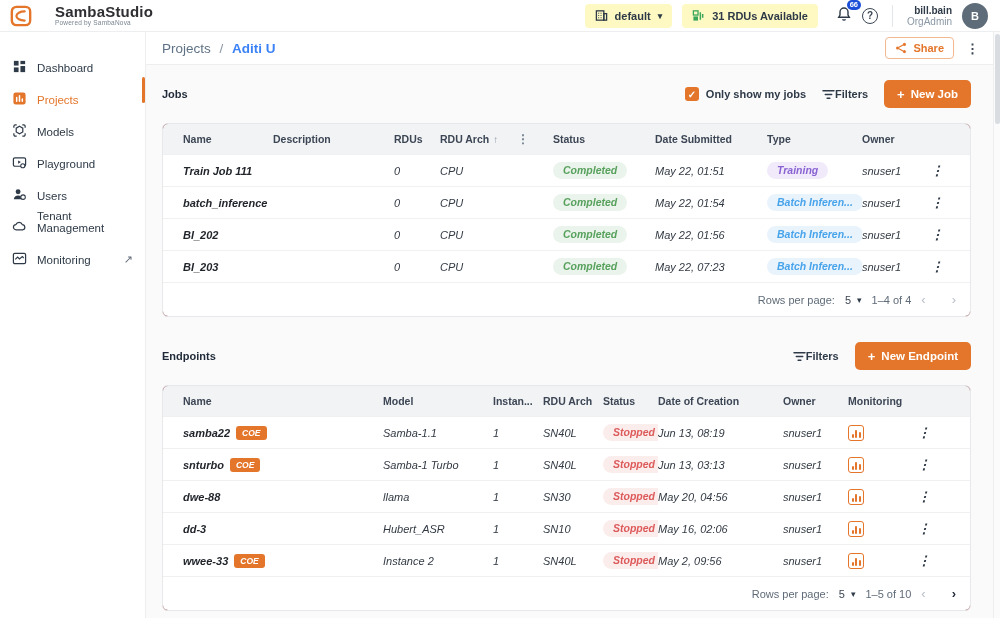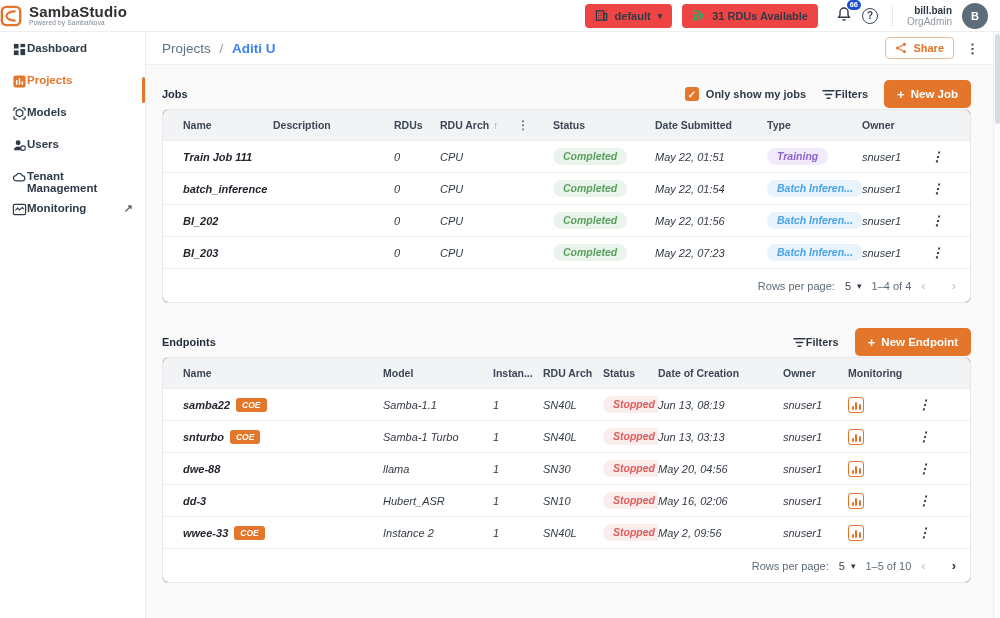--- a/index.html
+++ b/index.html
@@ -2,45 +2,45 @@
 <html><head>
 <meta charset="utf-8">
 <style>
   * { margin:0; padding:0; box-sizing:border-box; }
   html,body { width:1000px; height:618px; overflow:hidden;
     font-family:"Liberation Sans", sans-serif; background:#FAFAFB; color:#2B3440; }
 
   
   .topbar { position:absolute; left:0; top:0; width:1000px; height:32px; background:#FFFFFF;
     border-bottom:1px solid #ECEEF0; display:flex; align-items:center; justify-content:space-between; z-index:5; }
-  .brand { display:flex; align-items:center; gap:7px; }
+  .brand { display:flex; align-items:center; gap:23px; padding-left:10px; }
   .brand-mark { width:22px; height:22px; }
   .brand-text .bn { font-size:15px; font-weight:bold; color:#2F2F33; letter-spacing:.2px; line-height:14px; }
   .brand-text .bt { font-size:6.5px; color:#7A8591; letter-spacing:.2px; }
   .top-right { display:flex; align-items:center; gap:10px; padding-right:12px; }
-  .pillbox { display:flex; align-items:center; gap:7px; background:#ef4444; border-radius:4px;
+  .pillbox { display:flex; align-items:center; gap:7px; background:#fef9c3; border-radius:4px;
     height:24px; padding:0 10px; font-size:11px; font-weight:bold; color:#2E3A47; cursor:pointer; }
   .chev { font-size:9px; color:#2E3A47; }
   .bell-wrap { position:relative; margin-left:8px; }
   .badge { position:absolute; top:-6px; right:-9px; background:#1d4ed8; color:#fff; font-size:7.5px;
     font-weight:bold; border-radius:6px; padding:1px 3px; line-height:8px; }
   .help { width:16px; height:16px; border:1.4px solid #3A4document653; border:1.4px solid #3A4653; border-radius:50%;
     font-size:10px; font-weight:bold; color:#3A4653; display:flex; align-items:center; justify-content:center; }
   .vdiv { width:1px; height:22px; background:#E4E7EA; margin:0 4px; }
   .userblock { text-align:right; line-height:11px; }
   .userblock .un { font-size:10px; font-weight:bold; color:#2E3A47; }
   .userblock .ur { font-size:10px; color:#8A97A5; }
   .avatar { width:26px; height:26px; border-radius:50%; background:#5E6C79; color:#fff;
     font-size:11px; font-weight:bold; display:flex; align-items:center; justify-content:center; }
 
   
   .sidebar { position:absolute; left:0; top:32px; bottom:0; width:146px; background:#FFFFFF;
     border-right:1px solid #ECEEF0; padding-top:10px; z-index:4; }
-  .side-item { position:relative; display:flex; align-items:flex-start; height:32px;
-    padding:0 12px; font-size:11.5px; font-weight:bold; color:#2E3A47; cursor:pointer; }
+  .side-item { position:relative; display:flex; align-items:flex-end; gap:10px; height:32px;
+    padding:0 12px; font-size:11.5px; font-weight:normal; color:#2E3A47; cursor:pointer; }
   .side-item svg { flex:0 0 auto; }
   .side-item.active { color:#E4762B; }
   .side-item.active .abar { position:absolute; right:0; top:3px; bottom:3px; width:3px; background:#E4762B; border-radius:2px; }
   .ext-arrow { margin-left:auto; font-size:11px; color:#5F6B78; }
 
   
   .main { position:absolute; left:146px; top:32px; right:7px; bottom:0; }
   .crumbbar { height:33px; background:#FFFFFF; border-bottom:1px solid #ECEEF0;
     display:flex; align-items:center; justify-content:space-between; padding:0 14px 0 16px; }
   .crumb { font-size:13.5px; }
@@ -57,21 +57,21 @@
   .section-title { font-size:11px; font-weight:bold; color:#1F2937; }
   .toolbar { display:flex; align-items:center; gap:16px; }
   .chk-wrap { display:flex; align-items:center; gap:7px; font-size:11px; font-weight:bold; color:#2E3A47; cursor:pointer; }
   .chk { width:14px; height:14px; background:#E4762B; border-radius:3px; color:#fff; font-size:10px;
     display:flex; align-items:center; justify-content:center; }
   .filters { display:flex; align-items:center; gap:0; font-size:11px; font-weight:bold; color:#2E3A47; cursor:pointer; }
   .btn-primary { display:flex; align-items:center; gap:6px; background:#E4762B; border:none; border-radius:5px;
     color:#fff; font-size:11.5px; font-weight:bold; height:28px; padding:0 13px; cursor:pointer; }
   .btn-primary .plus { font-size:13px; font-weight:bold; }
 
-  .card { margin-top:0; background:#7f1d1d; border:1px solid #E6E8EB; border-radius:6px; overflow:hidden; }
+  .card { margin-top:14px; background:#7f1d1d; border:1px solid #E6E8EB; border-radius:6px; overflow:hidden; }
   .thead { display:grid; align-items:center; height:30px; background:#F2F3F5;
     font-size:10.5px; font-weight:bold; color:#3C4654; }
   .trow { display:grid; align-items:center; height:32px; border-top:1px solid #EEF0F2; font-size:11px; color:#333A44; background:#fff;font-style:italic; }
   .jobs-grid { grid-template-columns:20px 90px 121px 46px 77px 36px 102px 112px 95px 60px 30px; }
   .eps-grid  { grid-template-columns:20px 200px 110px 50px 60px 55px 125px 65px 62px 28px; }
   .cell { overflow:hidden; white-space:nowrap; }
   .cname { font-weight:bold; color:#22262C; display:flex; align-items:center; gap:6px; }
   .sorthdr { display:flex; align-items:center; gap:4px; }
   .sort-ic { color:#8A97A5; font-size:10px; }
   .hdr-kebab { color:#6B7888; font-size:12px; font-weight:bold; }
@@ -167,20 +167,28 @@
   </div>
   <div class="side-item">
     <svg width="15" height="15" viewBox="0 0 16 16">
         <path d="M8 3.5l3.5 2v4L8 11.5 4.5 9.5v-4z" fill="none" stroke="#2E3A47" stroke-width="1.3"></path>
         <path d="M2 5V3.5A1.5 1.5 0 0 1 3.5 2H5M11 2h1.5A1.5 1.5 0 0 1 14 3.5V5M14 11v1.5a1.5 1.5 0 0 1-1.5 1.5H11M5 14H3.5A1.5 1.5 0 0 1 2 12.5V11" fill="none" stroke="#2E3A47" stroke-width="1.3"></path>
       </svg>
     <span>Models</span>
   </div>
   <div class="side-item">
     <svg width="15" height="15" viewBox="0 0 16 16">
+        <rect x="1.5" y="3" width="13" height="9" rx="1.5" fill="none" stroke="#2E3A47" stroke-width="1.3"></rect>
+        <path d="M6.5 5.8l3 1.7-3 1.7z" fill="#2E3A47"></path>
+        <circle cx="11.5" cy="11.5" r="2.2" fill="#fff" stroke="#2E3A47" stroke-width="1.1"></circle>
+      </svg>
+    <span>Playground</span>
+  </div>
+  <div class="side-item">
+    <svg width="15" height="15" viewBox="0 0 16 16">
         <circle cx="6.5" cy="5" r="2.6" fill="#2E3A47"></circle>
         <path d="M2 13c0-2.5 2-4 4.5-4s4.5 1.5 4.5 4z" fill="#2E3A47"></path>
         <circle cx="11.8" cy="10.8" r="2.4" fill="#fff" stroke="#2E3A47" stroke-width="1.1"></circle>
       </svg>
     <span>Users</span>
   </div>
   <div class="side-item">
     <svg width="15" height="15" viewBox="0 0 16 16">
         <path d="M4.5 11.5a2.8 2.8 0 0 1-.3-5.6A3.6 3.6 0 0 1 11 6a2.8 2.8 0 0 1 .6 5.5z" fill="none" stroke="#2E3A47" stroke-width="1.3"></path>
       </svg>

